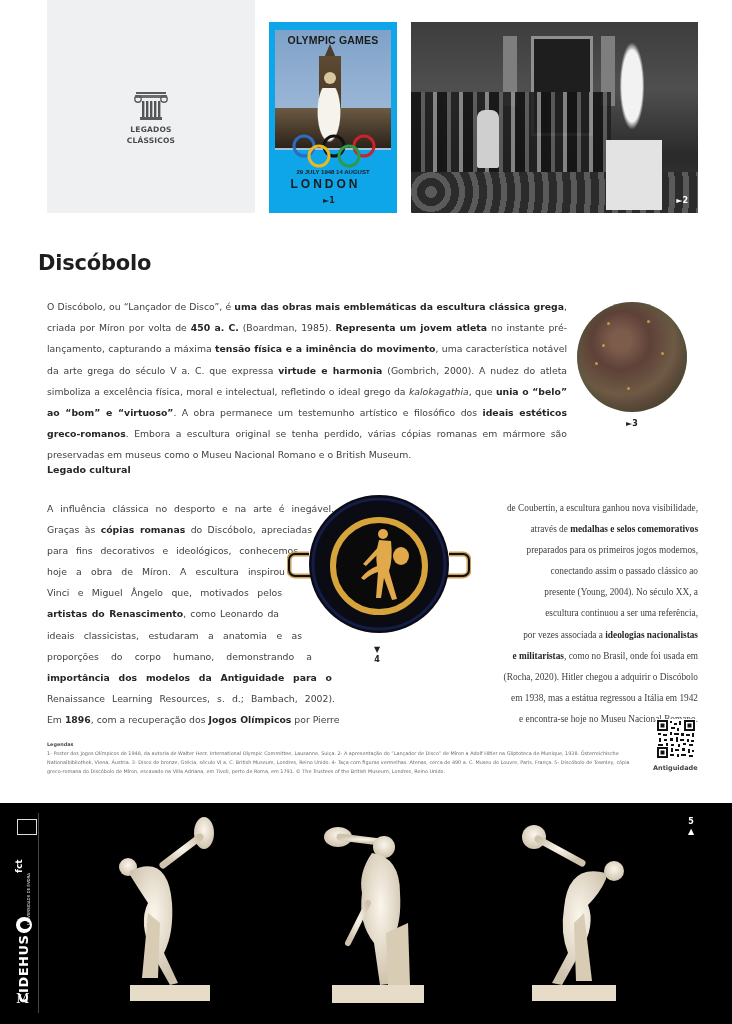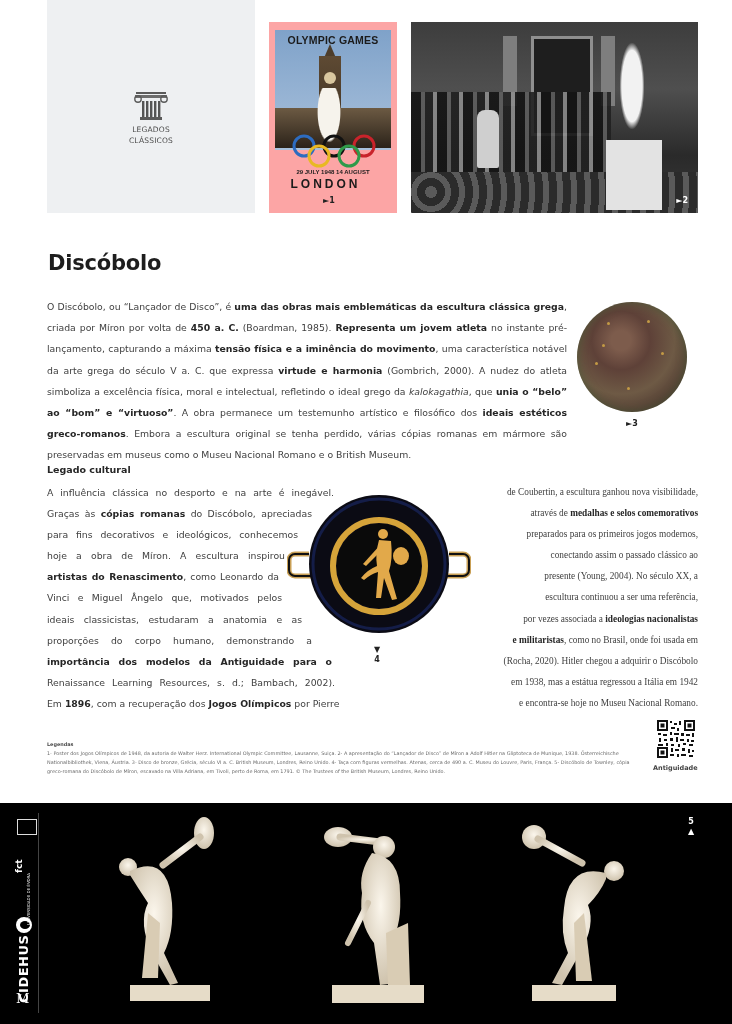--- a/index.html
+++ b/index.html
@@ -3,24 +3,24 @@
 <meta charset="utf-8">
 <style>
   * { box-sizing: border-box; margin: 0; padding: 0; }
   html, body { width: 732px; height: 1024px; background: #ffffff; overflow: hidden; }
   body { font-family: "DejaVu Sans", "Liberation Sans", sans-serif; color: #3a3a3a; position: relative; }
 
   
   .brand-box { position: absolute; left: 47px; top: 0; width: 208px; height: 213px; background: #eef0f2;
     display: flex; flex-direction: column; align-items: center; justify-content: center; padding-top: 24px; }
   .brand-box .column-icon { width: 36px; height: 28px; margin-bottom: 4px; }
-  .brand-box .brand-text { font-family: "DejaVu Sans", sans-serif; font-weight: normal; font-size: 7.5px;
+  .brand-box .brand-text { font-family: "DejaVu Sans", sans-serif; font-weight: bold; font-size: 7.5px;
     color: #4a4a4a; text-align: center; line-height: 11px; letter-spacing: 0.2px; }
 
-  .poster { position: absolute; left: 269px; top: 22px; width: 128px; height: 191px; background: #fca5a5; overflow: hidden; }
+  .poster { position: absolute; left: 269px; top: 22px; width: 128px; height: 191px; background: #0ea5e9; overflow: hidden; }
   .poster .sky { position: absolute; left: 6px; top: 8px; width: 116px; height: 120px; background: linear-gradient(#7fa2c9, #a9c1dc); }
   .poster .title { position: absolute; left: 0; top: 12px; width: 128px; text-align: center;
     font-family: "Liberation Sans", sans-serif; font-weight: bold; font-size: 10.5px; color: #1b1b1b; letter-spacing: 0.2px; }
   .poster .tower { position: absolute; left: 50px; top: 34px; width: 22px; height: 86px; background: linear-gradient(#5e4a33, #3b2e22); }
   .poster .tower-top { position: absolute; left: 55px; top: 22px; width: 0; height: 0;
     border-left: 6px solid transparent; border-right: 6px solid transparent; border-bottom: 14px solid #4d3d2b; }
   .poster .clock { position: absolute; left: 55px; top: 50px; width: 12px; height: 12px; border-radius: 50%; background: #d9c7a0; }
   .poster .building { position: absolute; left: 6px; top: 86px; width: 116px; height: 40px; background: linear-gradient(#6c5a43, #2b2219); }
   .poster .statue { position: absolute; left: 46px; top: 66px; width: 28px; height: 60px; background: radial-gradient(ellipse at 50% 40%, #f6f3ec 0 55%, transparent 60%); }
   .poster .rings { position: absolute; left: 22px; top: 112px; width: 86px; height: 34px; }
@@ -35,37 +35,37 @@
   .photo .crowd { position: absolute; left: 0; top: 70px; width: 200px; height: 84px;
     background: repeating-linear-gradient(90deg, #141414 0 10px, #5e5e5e 10px 14px, #202020 14px 22px, #8c8c8c 22px 26px); opacity: 0.9; }
   .photo .woman { position: absolute; left: 66px; top: 88px; width: 22px; height: 58px; background: #cfcfcf; border-radius: 8px 8px 2px 2px; }
   .photo .floor { position: absolute; left: 0; top: 150px; width: 287px; height: 41px;
     background: repeating-radial-gradient(circle at 20px 20px, #5a5a5a 0 6px, #2b2b2b 6px 14px); }
   .photo .pedestal { position: absolute; left: 195px; top: 118px; width: 56px; height: 70px; background: #e3e3e3; }
   .photo .statue { position: absolute; left: 205px; top: 8px; width: 32px; height: 112px; background: radial-gradient(ellipse at 50% 50%, #f2f2f2 0 45%, transparent 55%); }
   .photo .fig-ref { position: absolute; right: 10px; bottom: 8px; font-size: 8px; font-weight: bold; color: #ffffff; }
 
   
-  .page-title { position: absolute; left: 48px; top: 251px; font-family: "DejaVu Sans", sans-serif; font-weight: bold;
+  .page-title { position: absolute; left: 38px; top: 251px; font-family: "DejaVu Sans", sans-serif; font-weight: bold;
     font-size: 21px; color: #1e1e1e; letter-spacing: -0.2px; }
 
   
   .intro { position: absolute; left: 47px; top: 296px; width: 520px; font-size: 9.3px; line-height: 21.2px; color: #404040; text-align: justify; }
   .intro b, .col b { color: #262626; font-weight: bold; }
   .intro i { font-style: italic; }
 
   .disc { position: absolute; left: 577px; top: 302px; width: 110px; height: 110px; border-radius: 50%;
     background: radial-gradient(circle at 40% 35%, #7d5c4c 0 10%, #5e4138 30%, #6e5a45 55%, #4f3a31 80%, #3e3129 100%);
     box-shadow: inset 0 0 10px rgba(60,90,50,0.6); }
   .disc .speck { position: absolute; width: 3px; height: 3px; border-radius: 50%; background: #c39a45; }
   .disc-ref { position: absolute; left: 626px; top: 419px; font-size: 8px; font-weight: bold; color: #222; }
 
   
   .subhead { position: absolute; left: 47px; top: 464px; font-size: 9.5px; font-weight: bold; color: #262626; }
-  .col { position: absolute; font-size: 9.3px; line-height: 21.1px; color: #404040; }
+  .col { position: absolute; font-size: 9.3px; line-height: 21.1px; color: #404040; margin-top: 16px; }
   .col .line { display: block; white-space: nowrap; text-align: justify; text-align-last: justify; }
   .col .line.last { text-align-last: left; }
   .col-left { left: 47px; top: 482px; }
   .col-right { left: 440px; top: 482px; width: 258px; font-family: Liberation Serif, serif; }
   .col-right .line { text-align: right; text-align-last: right; }
 
   .kylix { position: absolute; left: 287px; top: 494px; width: 184px; height: 140px; }
   .kylix-ref { position: absolute; left: 374px; top: 645px; font-size: 8px; font-weight: bold; color: #222; text-align: center; line-height: 10px; }
 
   
@@ -160,22 +160,22 @@
 </div>
 <div class="disc-ref">►3</div>
 
 <h2 class="subhead">Legado cultural</h2>
 
 <div class="col col-left">
   <span class="line" style="width:287px"><span>A influência clássica no desporto e na arte é inegável.</span></span>
   <span class="line" style="width:265px"><span>Graças às </span><b>cópias romanas</b><span> do Discóbolo, apreciadas</span></span>
   <span class="line" style="width:251px"><span>para fins decorativos e ideológicos, conhecemos</span></span>
   <span class="line" style="width:238px"><span>hoje a obra de Míron. A escultura inspirou</span></span>
+  <span class="line" style="width:235px"><span>Vinci e Miguel Ângelo que, motivados pelos</span></span>
   <span class="line" style="width:232px"><b>artistas do Renascimento</b><span>, como Leonardo da</span></span>
-  <span class="line" style="width:235px"><span>Vinci e Miguel Ângelo que, motivados pelos</span></span>
   <span class="line" style="width:255px"><span>ideais classicistas, estudaram a anatomia e as</span></span>
   <span class="line" style="width:265px"><span>proporções do corpo humano, demonstrando a</span></span>
   <span class="line" style="width:285px"><b>importância dos modelos da Antiguidade para o</b></span>
   <span class="line" style="width:288px"><span>Renaissance Learning Resources, s. d.; Bambach, 2002).</span></span>
   <span class="line last" style="width:289px"><span>Em </span><b>1896</b><span>, com a recuperação dos </span><b>Jogos Olímpicos</b><span> por Pierre</span></span>
 </div>
 
 <div class="col col-right">
   <span class="line"><span>de Coubertin, a escultura ganhou nova visibilidade,</span></span>
   <span class="line"><span>através de </span><b>medalhas e selos comemorativos</b></span>

